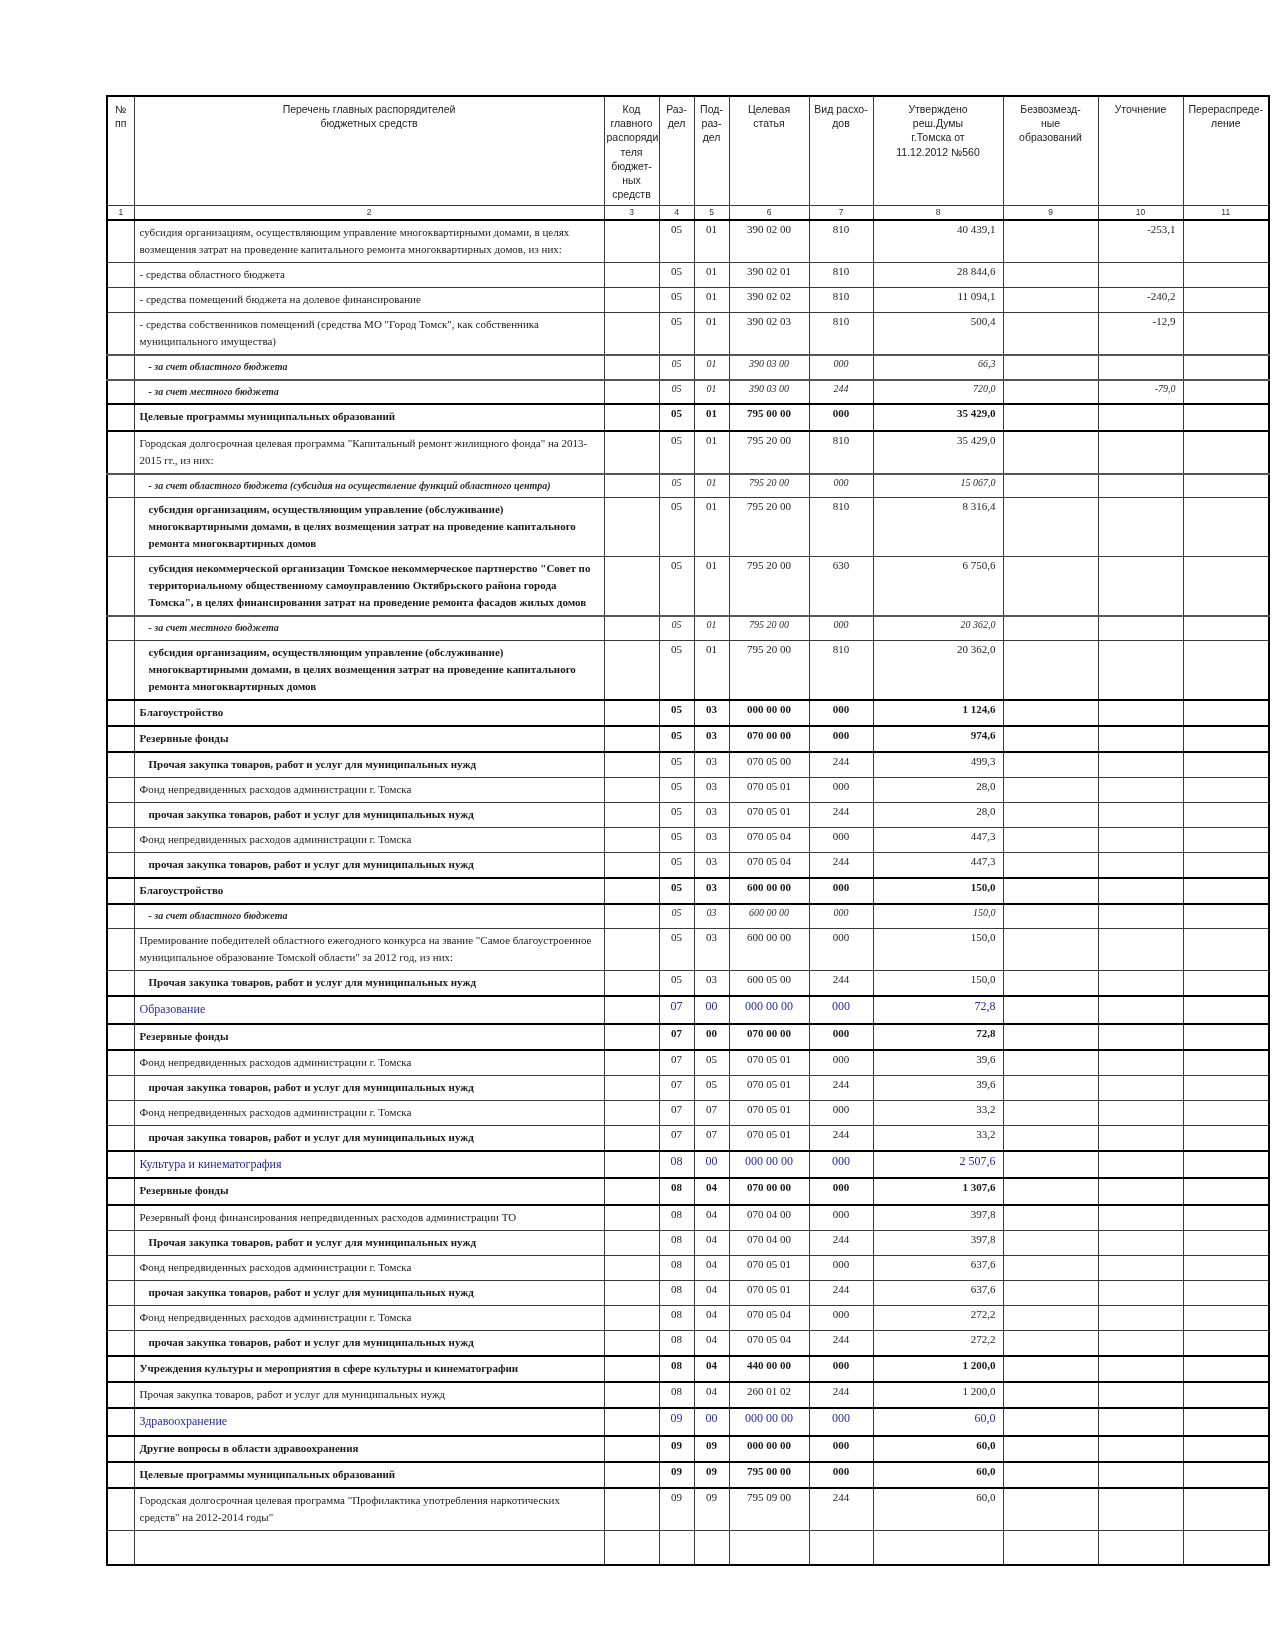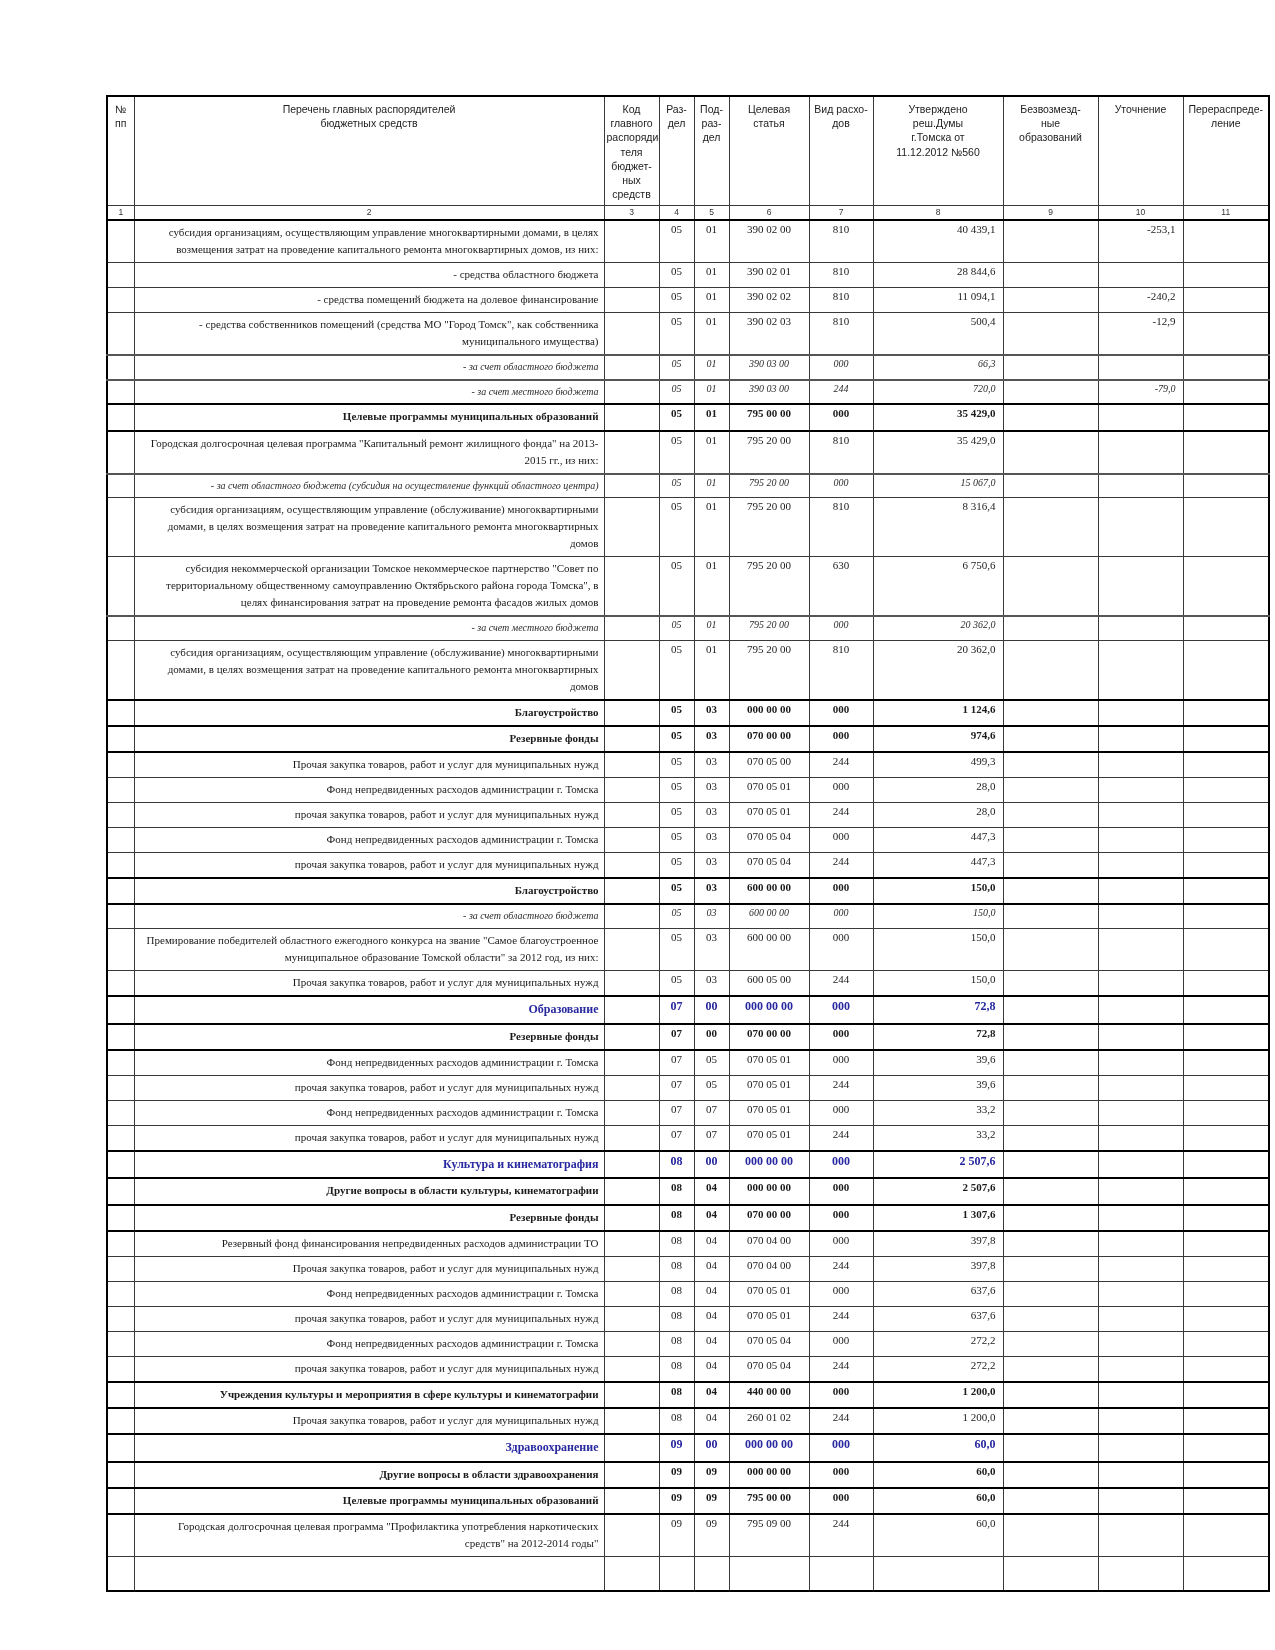--- a/index.html
+++ b/index.html
@@ -28,29 +28,29 @@
     font-family:"Liberation Sans", sans-serif;
     font-size:8.5px; text-align:center; color:#333;
     padding:1px 0 2px 0;
     border-bottom:2px solid #000;
   }
 
   tbody td {
     font-size:11px; color:#1b1b1b;
     vertical-align:top; padding:2px 4px;
   }
-  td.c-desc { text-align:right; line-height:1.55; padding:3px 5px 4px 5px; }
-  td.c-desc.ind { padding-left:14px; }
+  td.c-desc { text-align:left; line-height:1.55; padding:3px 5px 4px 5px; }
+  td.c-desc.ind { padding-left:14px;font-weight:bold; }
   td.c-num  { text-align:center; }
   td.c-rz, td.c-pr, td.c-cs, td.c-vr { text-align:center; white-space:nowrap; }
   td.c-app, td.c-ut, td.c-bez, td.c-per { text-align:right; padding-right:7px; white-space:nowrap; }
 
   tr.r-bold td { font-weight:bold; border-top:2px solid #000; border-bottom:2px solid #000; }
   tr.r-section td {
-    font-weight:bold; color:var(--section-blue,#2828a0);
+    font-weight:normal; color:var(--section-blue,#2828a0);
     font-size:12px;
     border-top:2px solid #000; border-bottom:2px solid #000;
   }
   tr.r-italic td { font-style:italic; font-size:10px; color:#2a2a2a; border-top:2px solid #555; }
   tr.r-spacer td { height:26px; }
 </style>
 </head>
 <body>
 
 <div class="page">
@@ -514,33 +514,20 @@
           <td class="c-pr">00</td>
           <td class="c-cs">000 00 00</td>
           <td class="c-vr">000</td>
           <td class="c-app">2 507,6</td>
           <td class="c-bez"></td>
           <td class="c-ut"></td>
           <td class="c-per"></td>
         </tr>
         <tr class="r-bold">
           <td class="c-num"></td>
-          <td class="c-desc">Другие вопросы в области культуры, кинематографии</td>
-          <td class="c-kod"></td>
-          <td class="c-rz">08</td>
-          <td class="c-pr">04</td>
-          <td class="c-cs">000 00 00</td>
-          <td class="c-vr">000</td>
-          <td class="c-app">2 507,6</td>
-          <td class="c-bez"></td>
-          <td class="c-ut"></td>
-          <td class="c-per"></td>
-        </tr>
-        <tr class="r-bold">
-          <td class="c-num"></td>
           <td class="c-desc">Резервные фонды</td>
           <td class="c-kod"></td>
           <td class="c-rz">08</td>
           <td class="c-pr">04</td>
           <td class="c-cs">070 00 00</td>
           <td class="c-vr">000</td>
           <td class="c-app">1 307,6</td>
           <td class="c-bez"></td>
           <td class="c-ut"></td>
           <td class="c-per"></td>

